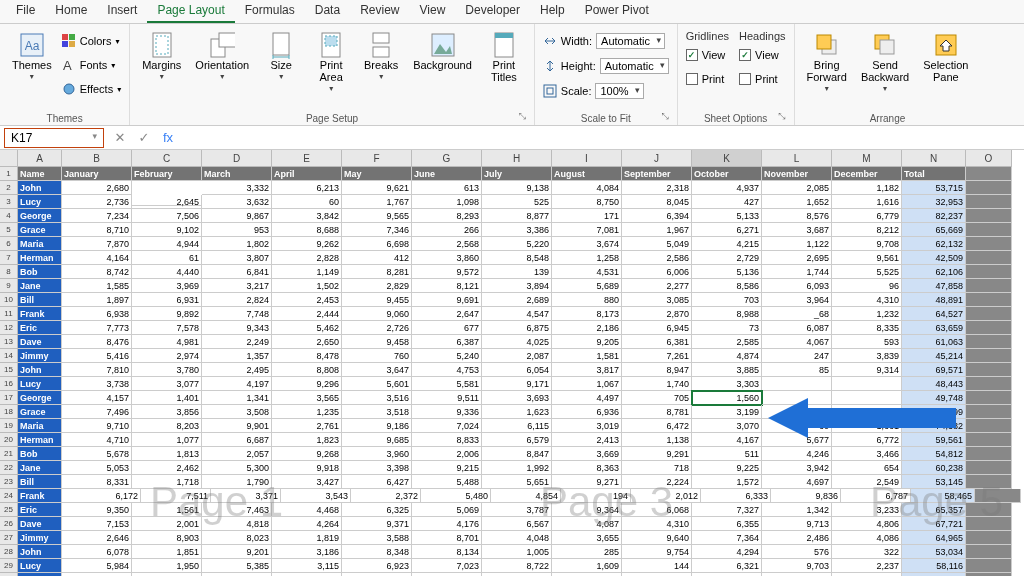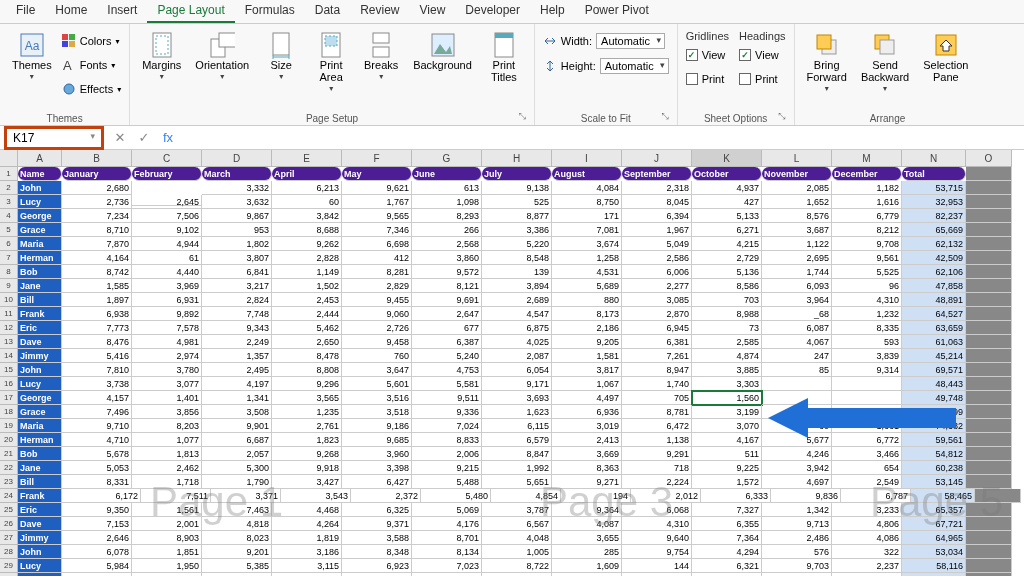--- a/index.html
+++ b/index.html
@@ -28,37 +28,37 @@
   .chk { width: 12px; height: 12px; border: 1px solid #666; background: #fff; display: inline-flex; align-items: center; justify-content: center; font-size: 9px; }
   .chk.on::before { content: "✓"; color: #1a7a3a; font-weight: bold; }
   .grid-col { display: grid; grid-template-columns: auto auto; gap: 2px 10px; font-size: 11px; }
 
   
   .ic { display: inline-block; }
   svg { display: block; }
 
   
   .fbar { display: flex; height: 24px; border-bottom: 1px solid #ccc; align-items: center; background: #fff; }
-  .namebox { width: 100px; border: 3px solid #c2410c; padding: 2px 6px; margin: 16px 4px; font-size: 12px; display: flex; justify-content: space-between; }
+  .namebox { width: 100px; border: 1px solid #c2410c; padding: 2px 6px; margin: 16px 4px; font-size: 12px; display: flex; justify-content: space-between; }
   .namebox::after { content: "▾"; font-size: 9px; color: #888; }
   .fbtn { width: 24px; text-align: center; color: #888; font-size: 13px; }
   .fx { color: #3b82f6; }
   .finput { flex: 1; padding: 2px 8px; font-size: 13px; }
 
   
   .sheet { position: relative; }
   .cornersel { position: absolute; left: 0; top: 0; width: 18px; height: 17px; background: #e8e8e8; border-right: 1px solid #bbb; border-bottom: 1px solid #bbb; }
   .colhdrs { position: absolute; left: 18px; top: 0; display: flex; height: 17px; }
   .colhdr { background: #e8e8e8; border-right: 1px solid #bbb; border-bottom: 1px solid #bbb; text-align: center; font-size: 10px; color: #444; line-height: 17px; }
   .colhdr.active { background: #d0d0d0; }
   .rows { position: absolute; left: 0; top: 17px; }
   .row { display: flex; height: 14px; }
   .rowhdr { width: 18px; background: #e8e8e8; border-right: 1px solid #bbb; border-bottom: 1px solid #bbb; font-size: 8px; text-align: center; line-height: 14px; color: #444; }
   .cell { border-right: 1px solid #ccc; border-bottom: 1px solid #ccc; font-size: 9px; line-height: 14px; padding: 0 2px; overflow: hidden; white-space: nowrap; }
-  .hdrcell { background: #4c1d95; color: #fff; font-weight: bold; font-size: 9px; border-radius: 7px; }
+  .hdrcell { background: #737373; color: #fff; font-weight: bold; font-size: 9px; }
   .namecell { background: #1f5fbf; color: #fff; font-weight: bold; font-size: 9px; }
   .totalcell { background: #cfe0f5; }
   .num { text-align: right; }
   .dead { background: #888; }
   .selcell { outline: 2px solid #1a7a3a; outline-offset: -1px; }
 
   .watermark { position: absolute; font-size: 42px; color: rgba(120,120,120,0.35); font-weight: 300; pointer-events: none; z-index: 5; }
 
   .arrow { position: absolute; z-index: 10; }
 </style>
@@ -218,20 +218,30 @@
           <span class="combo">Automatic</span>
         </div>
         <div class="mini-row">
           <span class="ic">
               <svg width="14" height="14">
                 <path d="M7 2 v10 M7 2 l-3 3 M7 2 l3 3 M7 12 l-3 -3 M7 12 l3 -3" stroke="#369" fill="none"></path>
               </svg>
             </span>
           <span>Height:</span>
           <span class="combo">Automatic</span>
+        </div>
+        <div class="mini-row">
+          <span class="ic">
+              <svg width="14" height="14">
+                <rect x="1" y="1" width="12" height="12" fill="none" stroke="#369"></rect>
+                <rect x="4" y="4" width="6" height="6" fill="none" stroke="#369"></rect>
+              </svg>
+            </span>
+          <span>Scale:</span>
+          <span class="combo" style="min-width:44px">100%</span>
         </div>
       </div>
     </div>
     <div class="group-label"><span>Scale to Fit</span><span class="dialog-launch">⤡</span></div>
   </div>
 
   <div class="group">
     <div class="group-content">
       <div class="grid-col">
         <div style="font-size:11px;color:#333">Gridlines</div>

